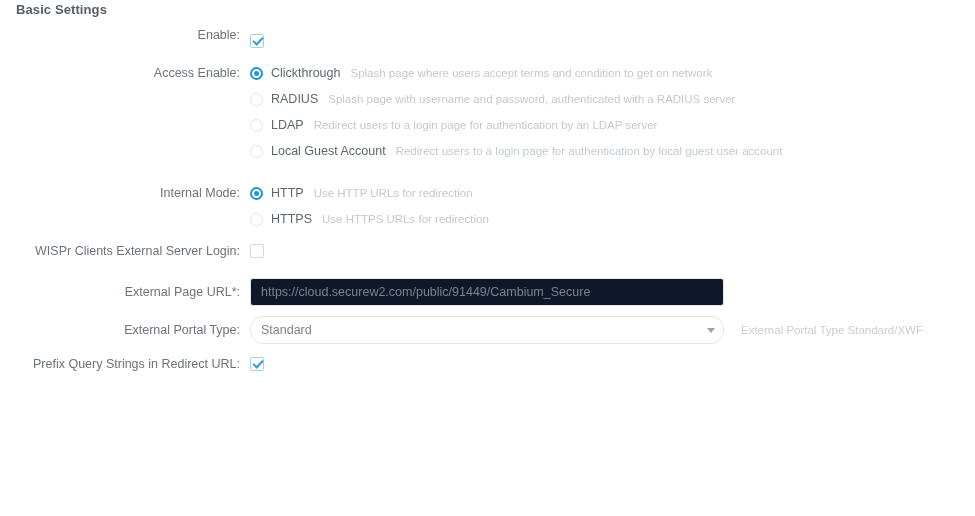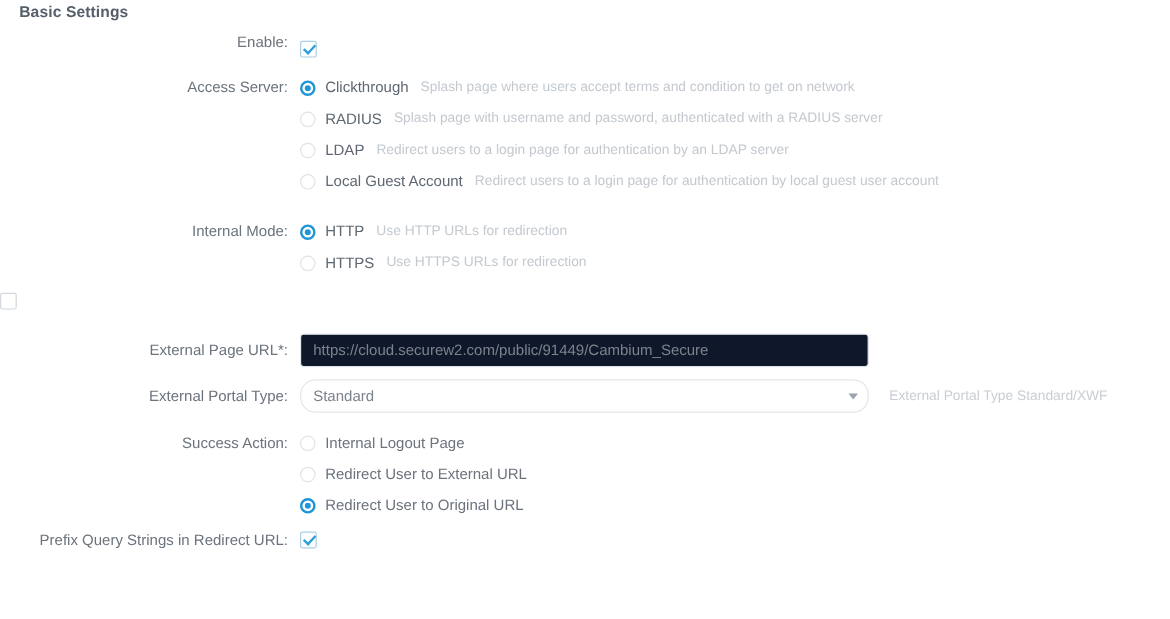--- a/index.html
+++ b/index.html
@@ -218,21 +218,21 @@
 
     <div class="row" style="height:30px;">
       <div class="lbl">Enable:</div>
       <div class="ctl" style="height:30px;">
         <span class="cb checked"></span>
       </div>
     </div>
 
 
     <div class="row" style="margin-top:4px;">
-      <div class="lbl" style="line-height:26px;">Access Server:</div>
+      <div class="lbl" style="line-height:26px;">Access Enable:</div>
       <div class="ctl-col">
 
         <div class="opt-line">
           <span class="rb on"></span>
           <span class="rb-label strong">Clickthrough</span>
           <span class="rb-desc">Splash page where users accept terms and condition to get on network</span>
         </div>
 
         <div class="opt-line">
           <span class="rb"></span>
@@ -268,20 +268,21 @@
         <div class="opt-line">
           <span class="rb"></span>
           <span class="rb-label strong">HTTPS</span>
           <span class="rb-desc">Use HTTPS URLs for redirection</span>
         </div>
 
       </div>
     </div>
 
     <div class="row" style="height:30px;margin-top:4px;">
+      <div class="lbl" style="line-height:30px;">WISPr Clients External Server Login:</div>
       <div class="ctl" style="height:30px;">
         <span class="cb unchecked"></span>
       </div>
     </div>
 
     <div class="row" style="height:40px;margin-top:6px;">
       <div class="lbl" style="line-height:40px;">External Page URL*:</div>
       <div class="ctl" style="height:40px;">
         <input class="txt" type="text" value="https://cloud.securew2.com/public/91449/Cambium_Secure" style="">
       </div>
@@ -294,41 +295,20 @@
           <select class="sel">
             <option selected="">Standard</option>
             <option>XWF</option>
           </select>
           <span class="caret"></span>
         </span>
         <span class="side-hint">External Portal Type Standard/XWF</span>
       </div>
     </div>
 
-    <div class="row" style="margin-top:8px;">
-      <div class="lbl" style="line-height:26px;">Success Action:</div>
-      <div class="ctl-col">
-
-        <div class="opt-line">
-          <span class="rb"></span>
-          <span class="rb-label">Internal Logout Page</span>
-        </div>
-
-        <div class="opt-line">
-          <span class="rb"></span>
-          <span class="rb-label">Redirect User to External URL</span>
-        </div>
-
-        <div class="opt-line">
-          <span class="rb on"></span>
-          <span class="rb-label">Redirect User to Original URL</span>
-        </div>
-
-      </div>
-    </div>
 
     <div class="row" style="height:28px;margin-top:2px;">
       <div class="lbl" style="line-height:28px;">Prefix Query Strings in Redirect URL:</div>
       <div class="ctl" style="height:28px;">
         <span class="cb checked"></span>
       </div>
     </div>
 
   </div>
 </div>

